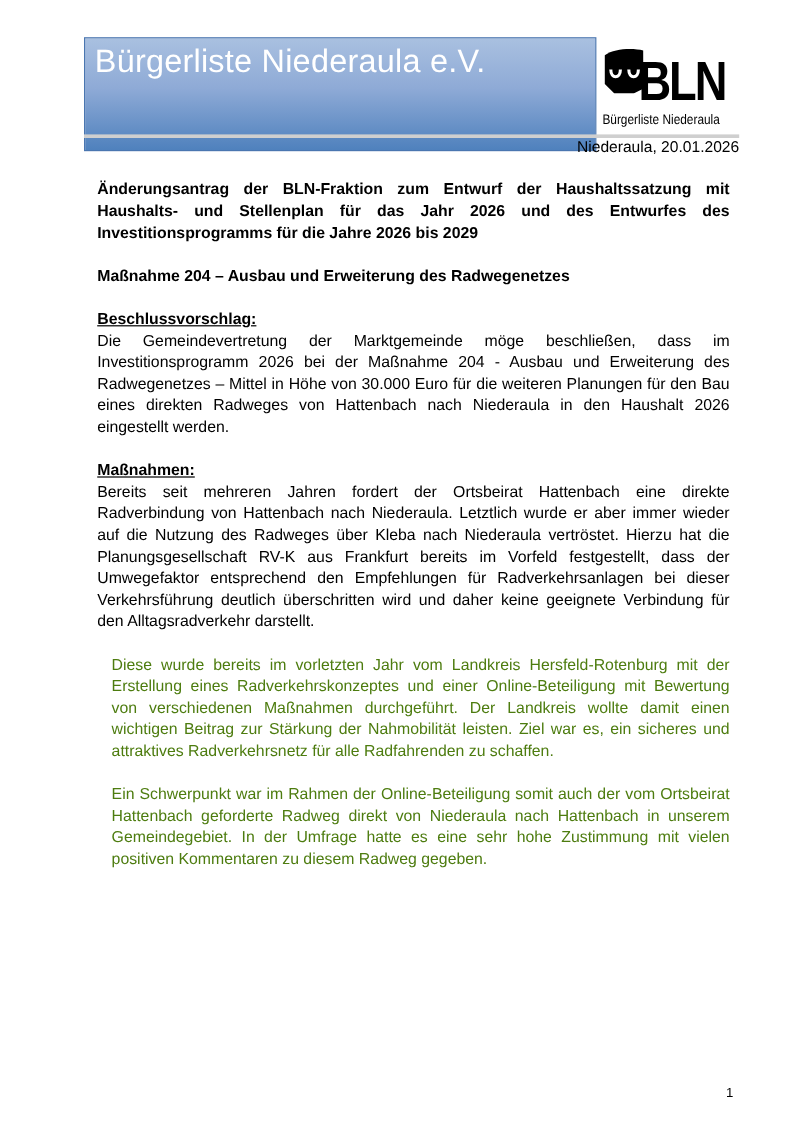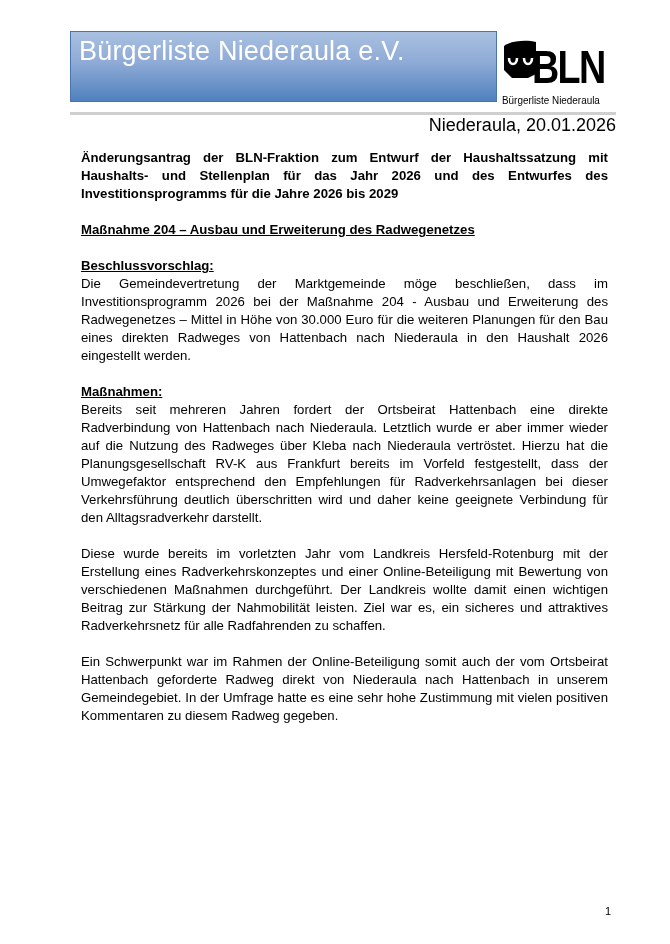--- a/index.html
+++ b/index.html
@@ -1,38 +1,38 @@
 <!DOCTYPE html>
 <html><head>
   <meta charset="utf-8">
   <style>
     html, body { margin: 0; padding: 0; background: #ffffff; }
     body { width: 670px; height: 944px; position: relative; overflow: hidden;
       font-family: "Liberation Sans", sans-serif; color: #000; }
-    .banner { position: absolute; left: 70px; top: 31px; width: 427px; height: 71px;
+    .banner { position: absolute; left: 70px; top: 31px; width: 427px; height: 95px;
       background: linear-gradient(to bottom, #a9c0e0 0%, #8eaad6 45%, #4f81bd 100%);
       border: 1px solid #4a76b0; box-sizing: border-box; }
     .banner-title { position: absolute; left: 8px; top: 4px; color: #ffffff;
       font-size: 27px; letter-spacing: 0.2px; white-space: nowrap; }
     .shadow-line { position: absolute; left: 70px; top: 112px; width: 546px; height: 3px;
       background: #cfcfcf; }
     .logo { position: absolute; left: 500px; top: 38px; width: 116px; height: 72px; }
     .logo-owl { position: absolute; left: 2px; top: 2px; width: 36px; height: 38px; }
     .logo-letters { position: absolute; left: 32px; top: 6px; font-size: 46px; font-weight: bold;
       letter-spacing: -2px; line-height: 46px; transform: scaleX(0.82); transform-origin: left top; }
     .logo-sub { position: absolute; left: 2px; top: 56px; font-size: 11.5px; white-space: nowrap;
       transform: scaleX(0.86); transform-origin: left top; }
-    .date { position: absolute; right: 54px; top: 115px; font-size: 18px; white-space: nowrap; }
+    .date { position: absolute; right: 54px; top: 115px; font-size: 13px; white-space: nowrap; }
     .doc { position: absolute; left: 81px; top: 149px; width: 527px; font-size: 13.2px; line-height: 18px; }
     .title { font-weight: bold; text-align: justify; text-align-last: left; margin: 0; }
-    .subtitle { font-weight: bold; margin: 18px 0 0 0; text-decoration: underline; }
+    .subtitle { font-weight: bold; margin: 18px 0 0 0; }
     .section-head { font-weight: bold; text-decoration: underline; margin: 18px 0 0 0; }
     .para { text-align: justify; text-align-last: left; margin: 0; }
     .para.spaced { margin-top: 18px; }
-    .grey { color: #000000; }
+    .grey { color: #4d7c0f; margin-left: 12px; }
     .page-number { position: absolute; left: 605px; top: 905px; font-size: 11px; }
   </style>
 </head>
 <body>
 
 <div class="banner">
   <div class="banner-title">Bürgerliste Niederaula e.V.</div>
 </div>
 <div class="shadow-line"></div>
 

